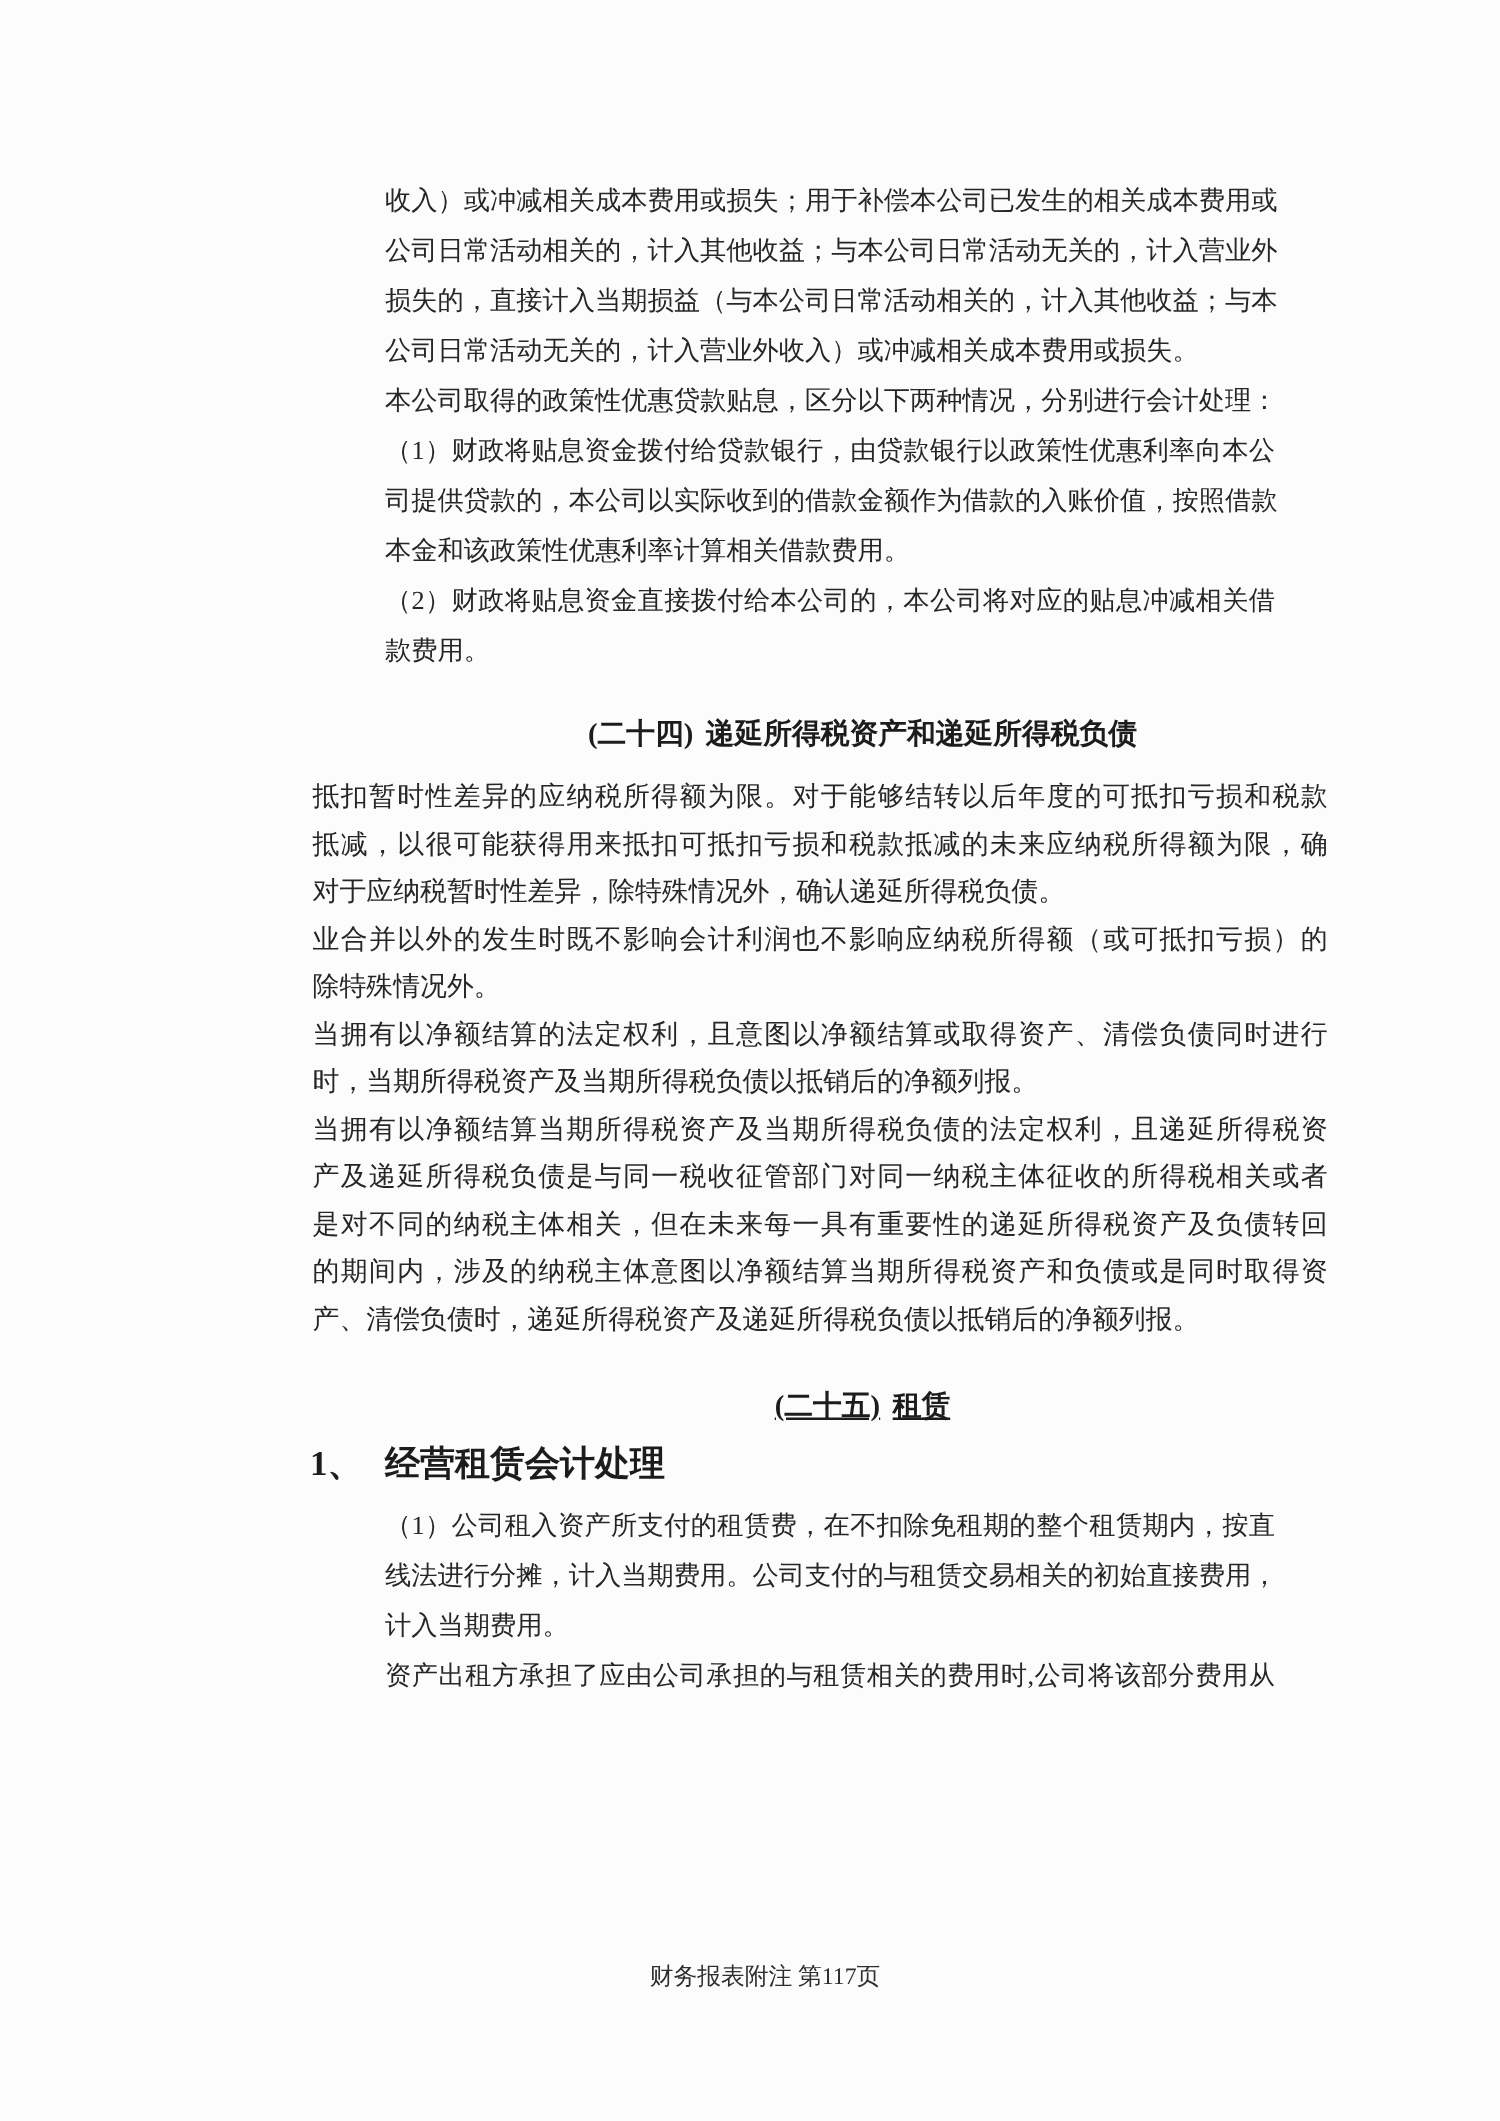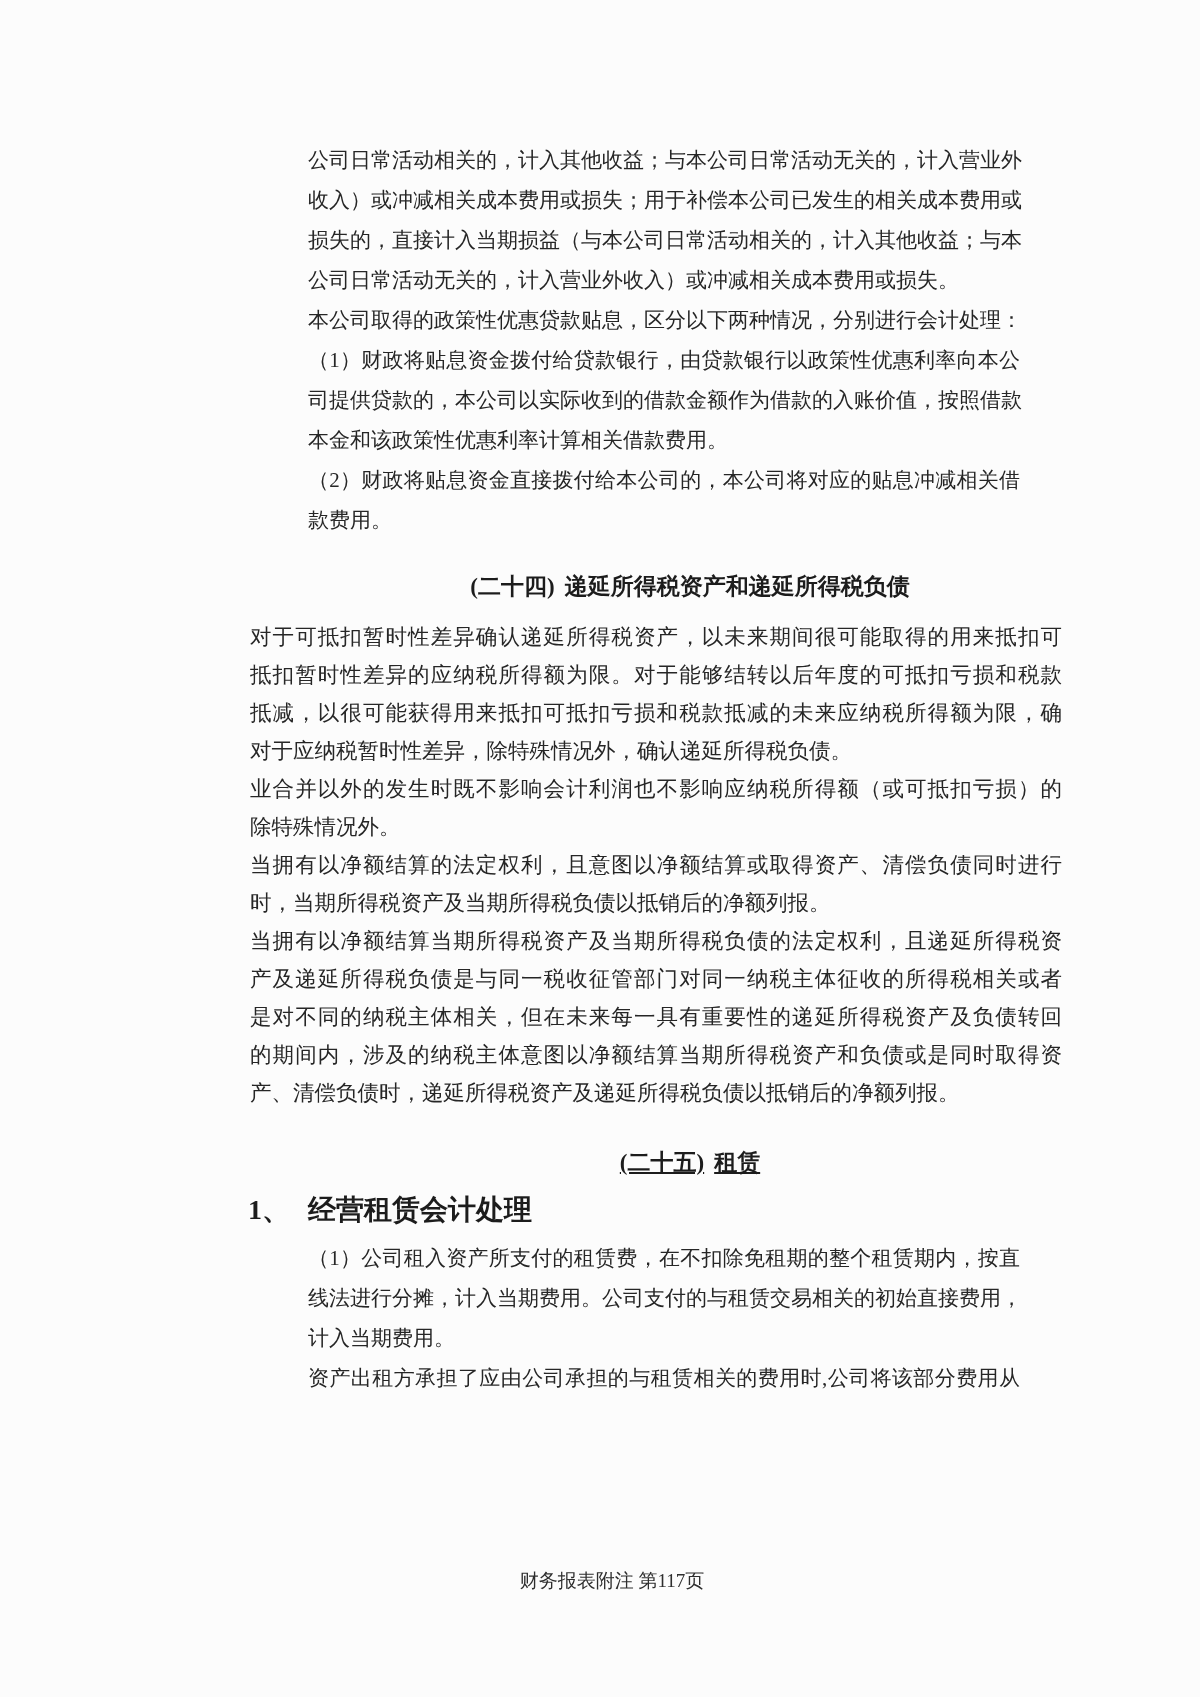--- a/index.html
+++ b/index.html
@@ -78,38 +78,37 @@
     font-size: 19px;
     color: #2e2e2e;
   }
 </style>
 </head>
 <body>
 
 <div class="page">
 
   <div class="intro">
+    <div class="ln">收入）或冲减相关成本费用或损失；用于补偿本公司已发生的相关成本费用或</div>
     <div class="ln">公司日常活动相关的，计入其他收益；与本公司日常活动无关的，计入营业外</div>
-    <div class="ln">收入）或冲减相关成本费用或损失；用于补偿本公司已发生的相关成本费用或</div>
     <div class="ln">损失的，直接计入当期损益（与本公司日常活动相关的，计入其他收益；与本</div>
     <div class="ln last">公司日常活动无关的，计入营业外收入）或冲减相关成本费用或损失。</div>
     <div class="ln">本公司取得的政策性优惠贷款贴息，区分以下两种情况，分别进行会计处理：</div>
     <div class="ln">（1）财政将贴息资金拨付给贷款银行，由贷款银行以政策性优惠利率向本公</div>
     <div class="ln">司提供贷款的，本公司以实际收到的借款金额作为借款的入账价值，按照借款</div>
     <div class="ln last">本金和该政策性优惠利率计算相关借款费用。</div>
     <div class="ln">（2）财政将贴息资金直接拨付给本公司的，本公司将对应的贴息冲减相关借</div>
     <div class="ln last">款费用。</div>
   </div>
 
   <div class="heading h24">
     <span class="hnum">(二十四)</span><span>递延所得税资产和递延所得税负债</span>
   </div>
 
   <div class="s24body">
-    <div class="ln">对于可抵扣暂时性差异确认递延所得税资产，以未来期间很可能取得的用来抵扣可</div>
     <div class="ln">抵扣暂时性差异的应纳税所得额为限。对于能够结转以后年度的可抵扣亏损和税款</div>
     <div class="ln">抵减，以很可能获得用来抵扣可抵扣亏损和税款抵减的未来应纳税所得额为限，确</div>
     <div class="ln last">对于应纳税暂时性差异，除特殊情况外，确认递延所得税负债。</div>
     <div class="ln">业合并以外的发生时既不影响会计利润也不影响应纳税所得额（或可抵扣亏损）的</div>
     <div class="ln last">除特殊情况外。</div>
     <div class="ln">当拥有以净额结算的法定权利，且意图以净额结算或取得资产、清偿负债同时进行</div>
     <div class="ln last">时，当期所得税资产及当期所得税负债以抵销后的净额列报。</div>
     <div class="ln">当拥有以净额结算当期所得税资产及当期所得税负债的法定权利，且递延所得税资</div>
     <div class="ln">产及递延所得税负债是与同一税收征管部门对同一纳税主体征收的所得税相关或者</div>
     <div class="ln">是对不同的纳税主体相关，但在未来每一具有重要性的递延所得税资产及负债转回</div>

